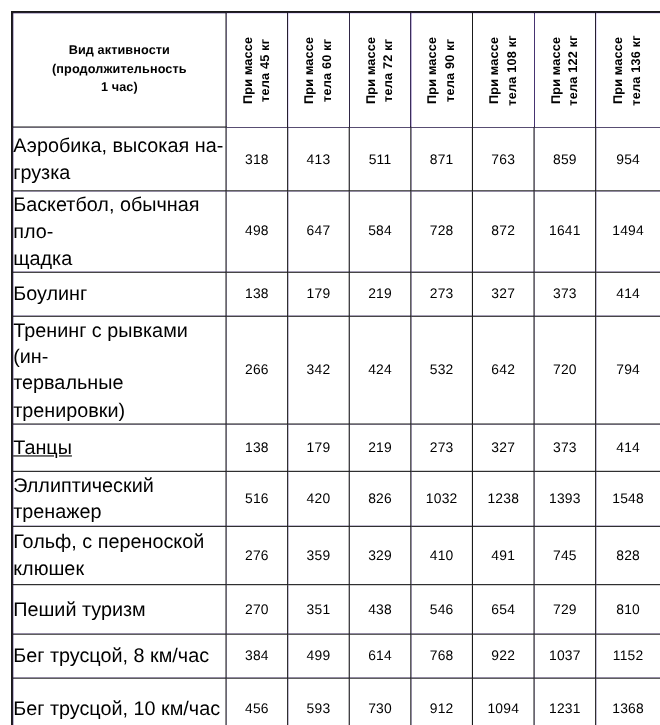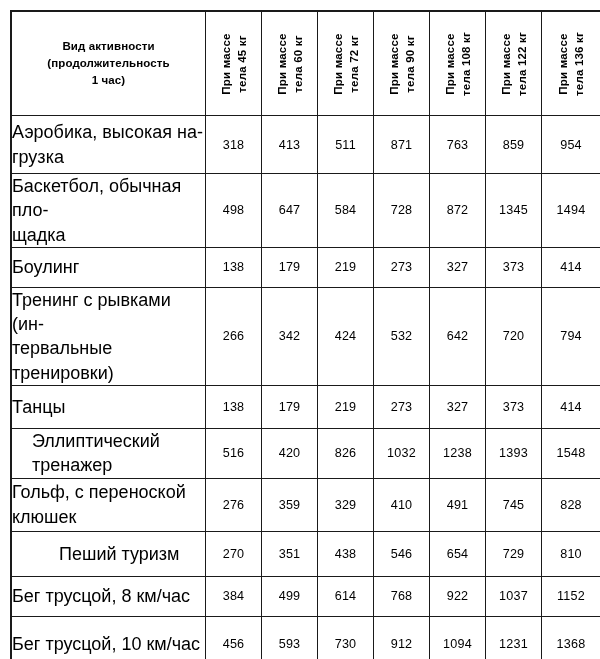--- a/index.html
+++ b/index.html
@@ -187,21 +187,21 @@
         <tr style="height: 50px;">
           <td class="activity-cell">
             <span style="display: block;">Баскетбол, обычная пло-</span>
             <span style="display: block;">щадка</span>
           </td>
           <td class="value-cell">498</td>
           <td class="value-cell">647</td>
           <td class="value-cell">584</td>
           <td class="value-cell">728</td>
           <td class="value-cell">872</td>
-          <td class="value-cell">1345</td>
+          <td class="value-cell">1641</td>
           <td class="value-cell">1494</td>
         </tr>
         <tr style="height: 40px;">
           <td class="activity-cell">
             <span style="display: block;">Боулинг</span>
           </td>
           <td class="value-cell">138</td>
           <td class="value-cell">179</td>
           <td class="value-cell">219</td>
           <td class="value-cell">273</td>
@@ -217,33 +217,33 @@
           <td class="value-cell">266</td>
           <td class="value-cell">342</td>
           <td class="value-cell">424</td>
           <td class="value-cell">532</td>
           <td class="value-cell">642</td>
           <td class="value-cell">720</td>
           <td class="value-cell">794</td>
         </tr>
         <tr style="height: 43px;">
           <td class="activity-cell">
-            <span style="display: block;">Танцы</span>
+            <span style="display: block; text-decoration: underline;">Танцы</span>
           </td>
           <td class="value-cell">138</td>
           <td class="value-cell">179</td>
           <td class="value-cell">219</td>
           <td class="value-cell">273</td>
           <td class="value-cell">327</td>
           <td class="value-cell">373</td>
           <td class="value-cell">414</td>
         </tr>
         <tr style="height: 47px;">
           <td class="activity-cell">
-            <span style="display: block; padding-left: 20px;">Эллиптический тренажер</span>
+            <span style="display: block;">Эллиптический тренажер</span>
           </td>
           <td class="value-cell">516</td>
           <td class="value-cell">420</td>
           <td class="value-cell">826</td>
           <td class="value-cell">1032</td>
           <td class="value-cell">1238</td>
           <td class="value-cell">1393</td>
           <td class="value-cell">1548</td>
         </tr>
         <tr style="height: 53px;">
@@ -254,21 +254,21 @@
           <td class="value-cell">276</td>
           <td class="value-cell">359</td>
           <td class="value-cell">329</td>
           <td class="value-cell">410</td>
           <td class="value-cell">491</td>
           <td class="value-cell">745</td>
           <td class="value-cell">828</td>
         </tr>
         <tr style="height: 45px;">
           <td class="activity-cell">
-            <span style="display: block; padding-left: 47px;">Пеший туризм</span>
+            <span style="display: block;">Пеший туризм</span>
           </td>
           <td class="value-cell">270</td>
           <td class="value-cell">351</td>
           <td class="value-cell">438</td>
           <td class="value-cell">546</td>
           <td class="value-cell">654</td>
           <td class="value-cell">729</td>
           <td class="value-cell">810</td>
         </tr>
         <tr style="height: 40px;">

